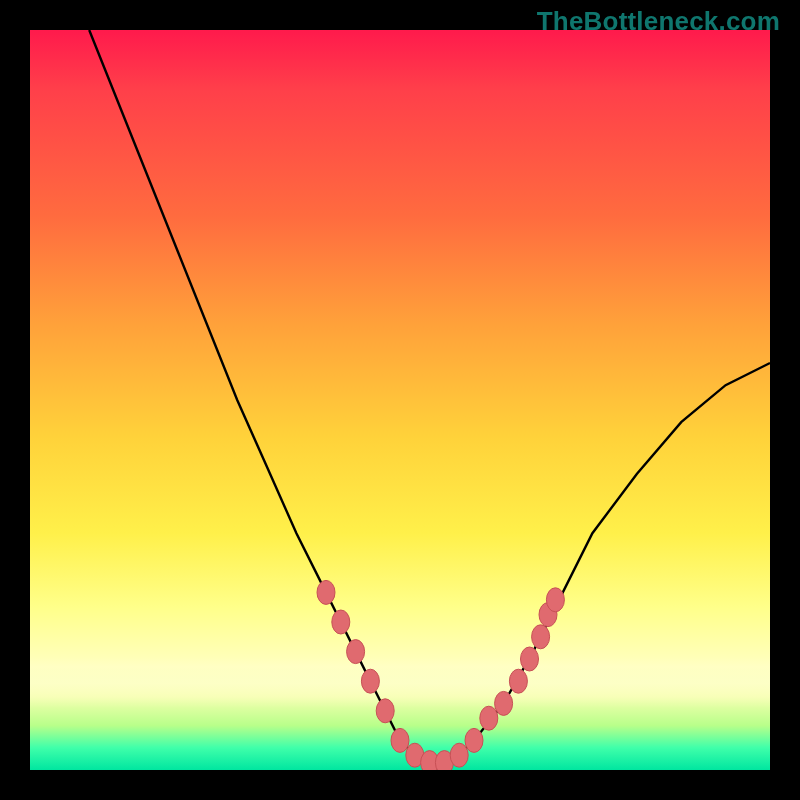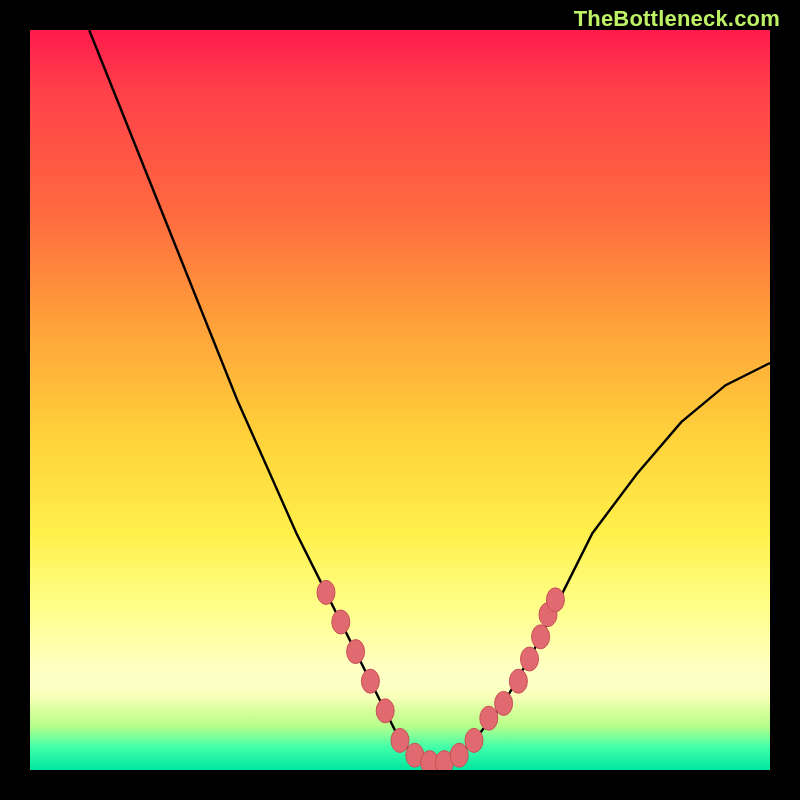--- a/index.html
+++ b/index.html
@@ -47,22 +47,22 @@
     right: 0;
     bottom: 62px;
     height: 50px;
     background: linear-gradient(to bottom, rgba(255,255,200,0) 0%, rgba(255,255,210,0.55) 50%, rgba(255,255,200,0) 100%);
     pointer-events: none;
   }
   .attribution {
     position: absolute;
     top: 6px;
     right: 20px;
-    color: #bef264;
-    font-size: 22px;
+    color: #0f766e;
+    font-size: 26px;
     font-weight: 600;
     letter-spacing: 0.2px;
     user-select: none;
   }
   svg.curve {
     position: absolute;
     left: 0;
     top: 0;
     width: 740px;
     height: 740px;

